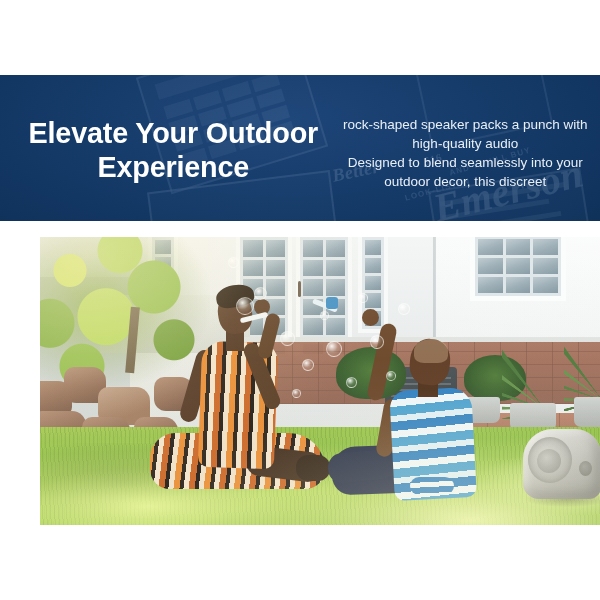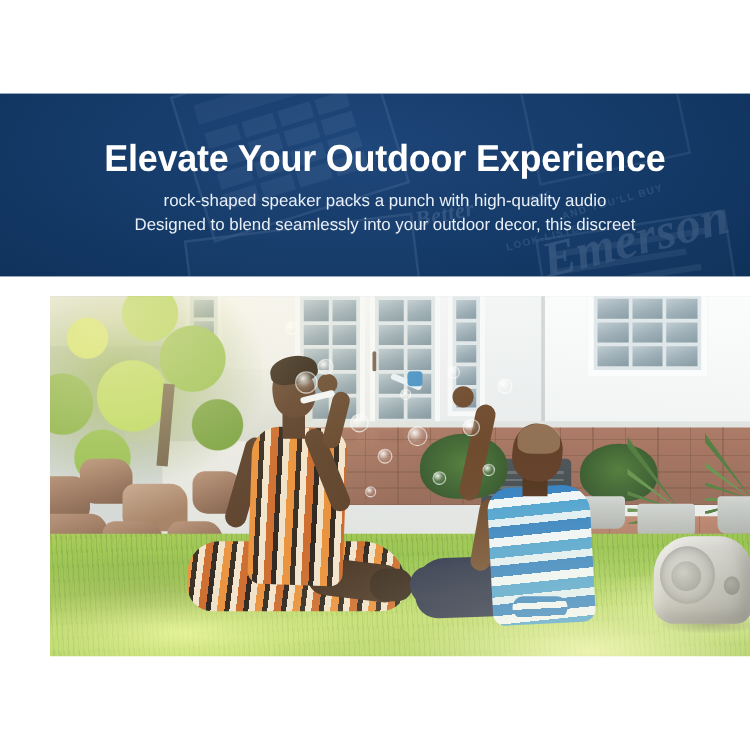--- a/index.html
+++ b/index.html
@@ -124,21 +124,21 @@
     left: 150px; top: 106px;
     width: 180px; height: 56px;
     transform: rotate(-7deg);
     border: 2px solid rgba(200,220,246,0.4);
   }
 
   .hero-inner {
     position: absolute;
     inset: 0;
     display: flex;
-    flex-direction: column;
+    flex-direction: row;
     align-items: center;
     justify-content: center;
     padding-top: 4px;
     box-sizing: border-box;
     padding-left: 16px;
   }
 
   .hero-title {
     margin: 0;
     color: #ffffff;

